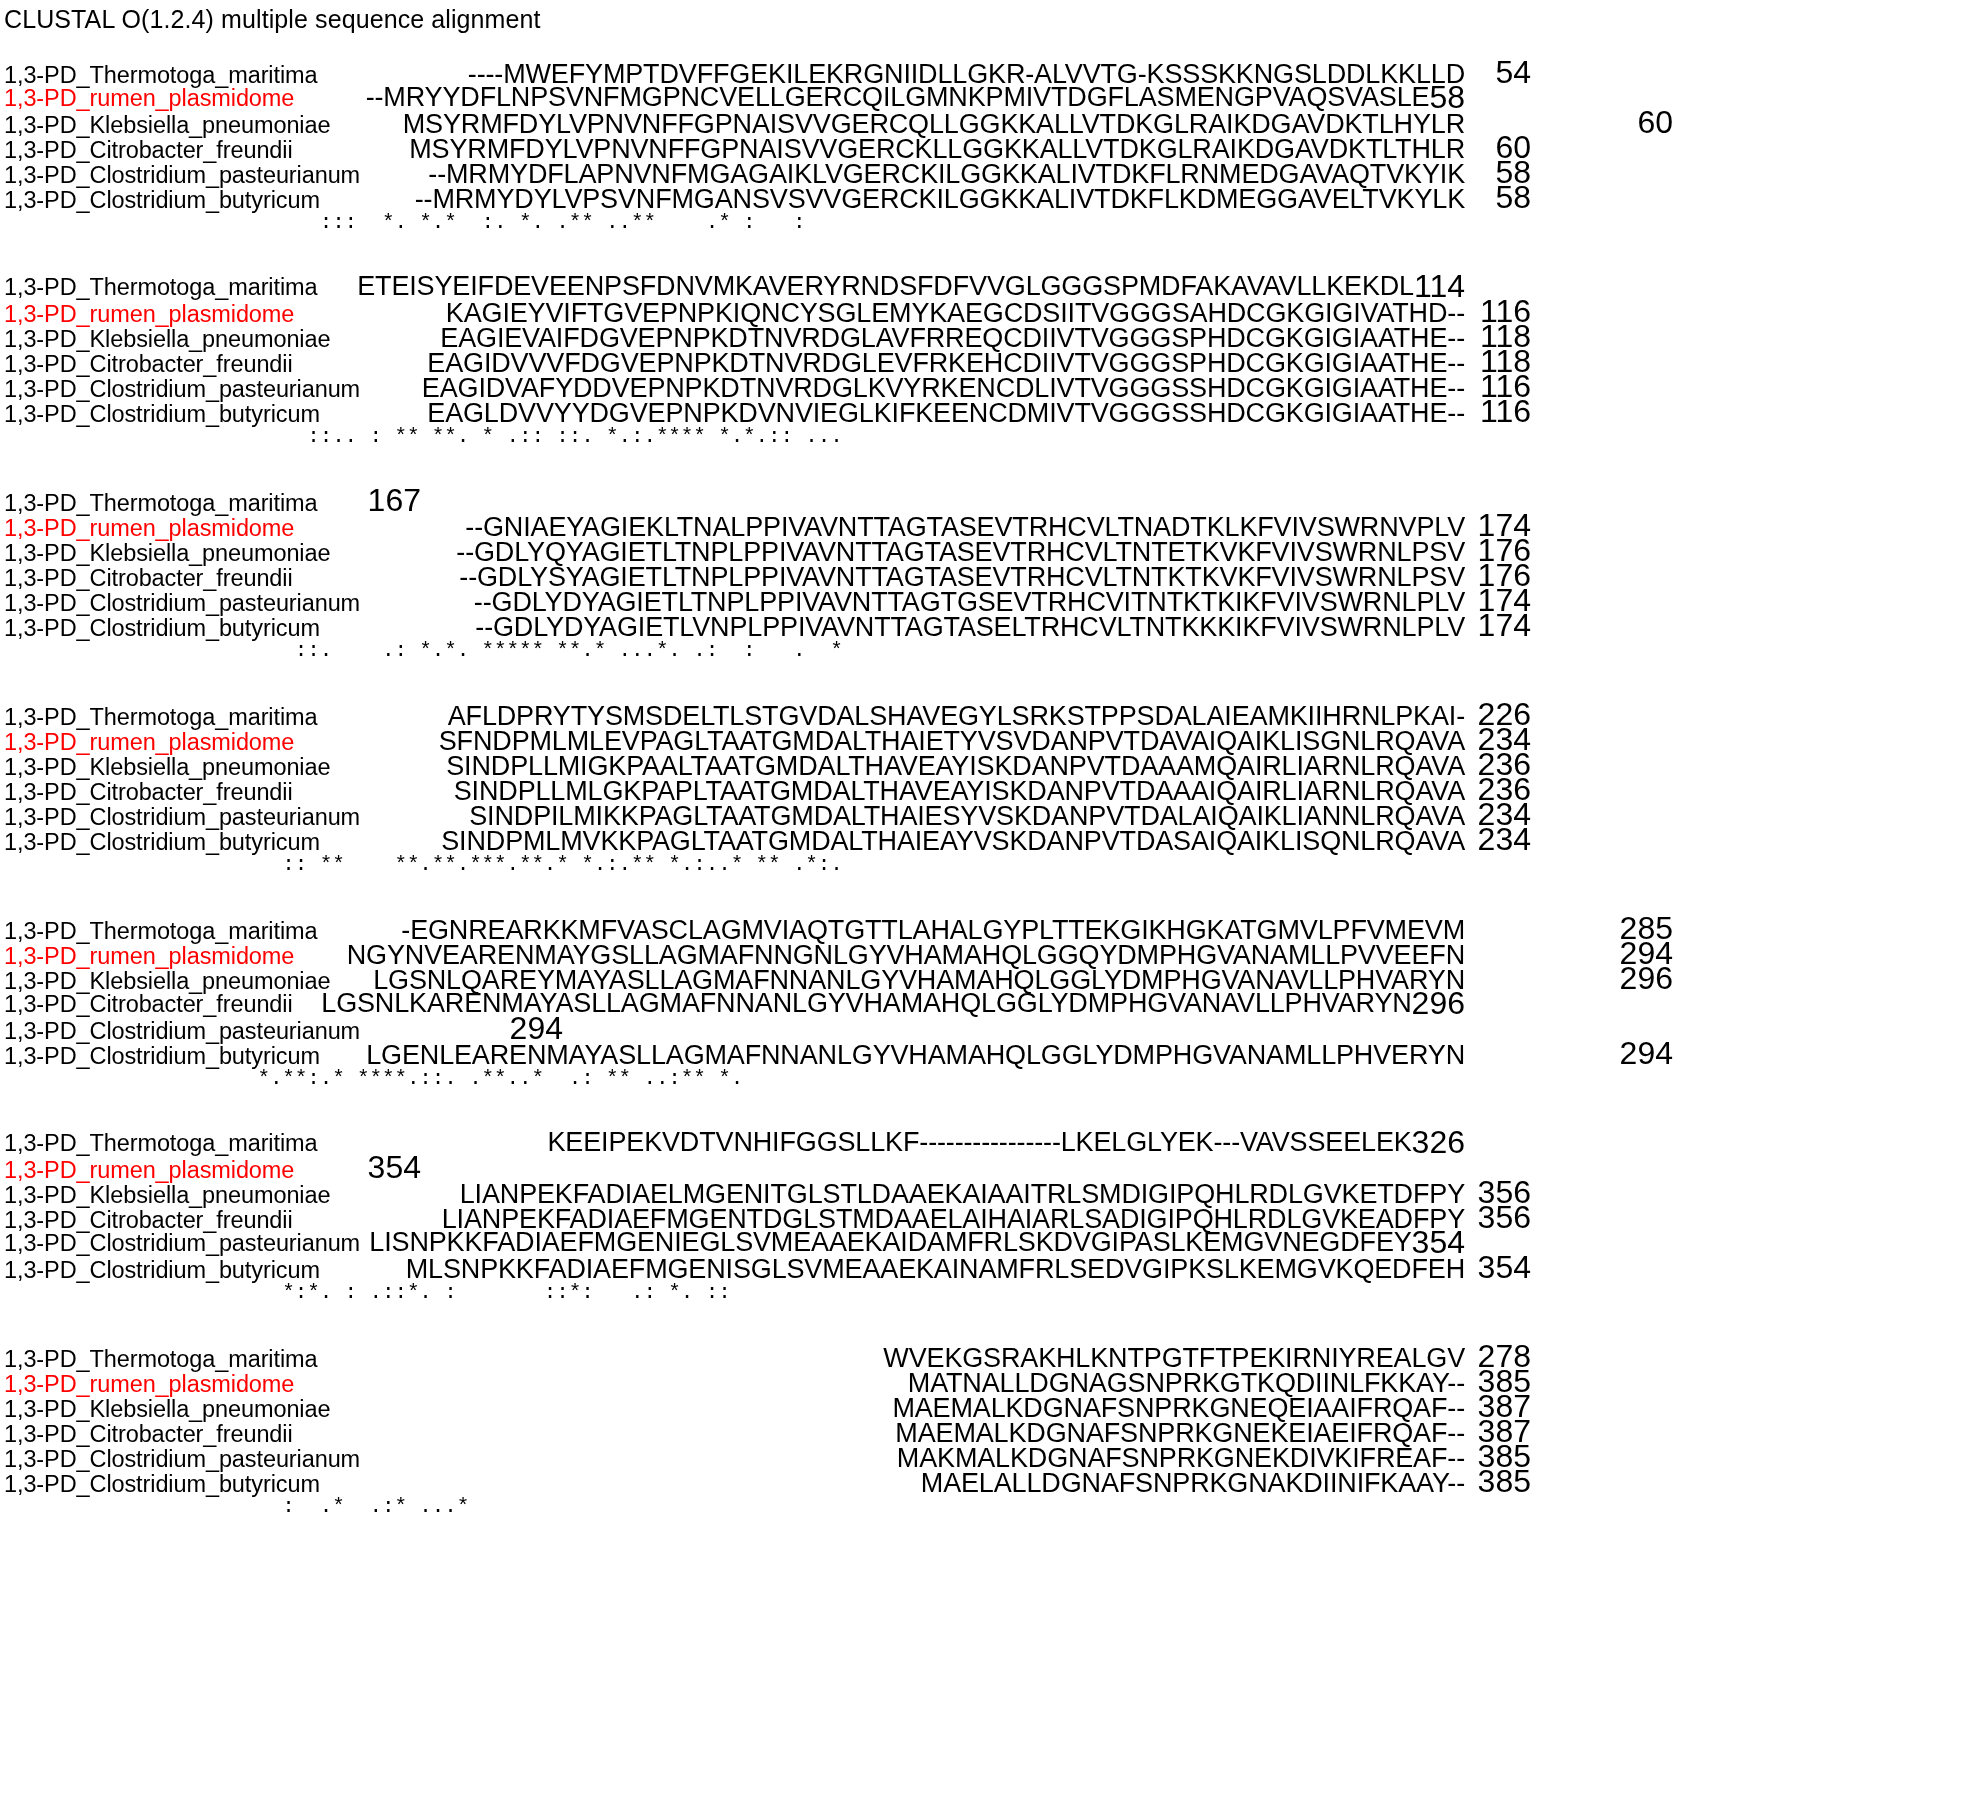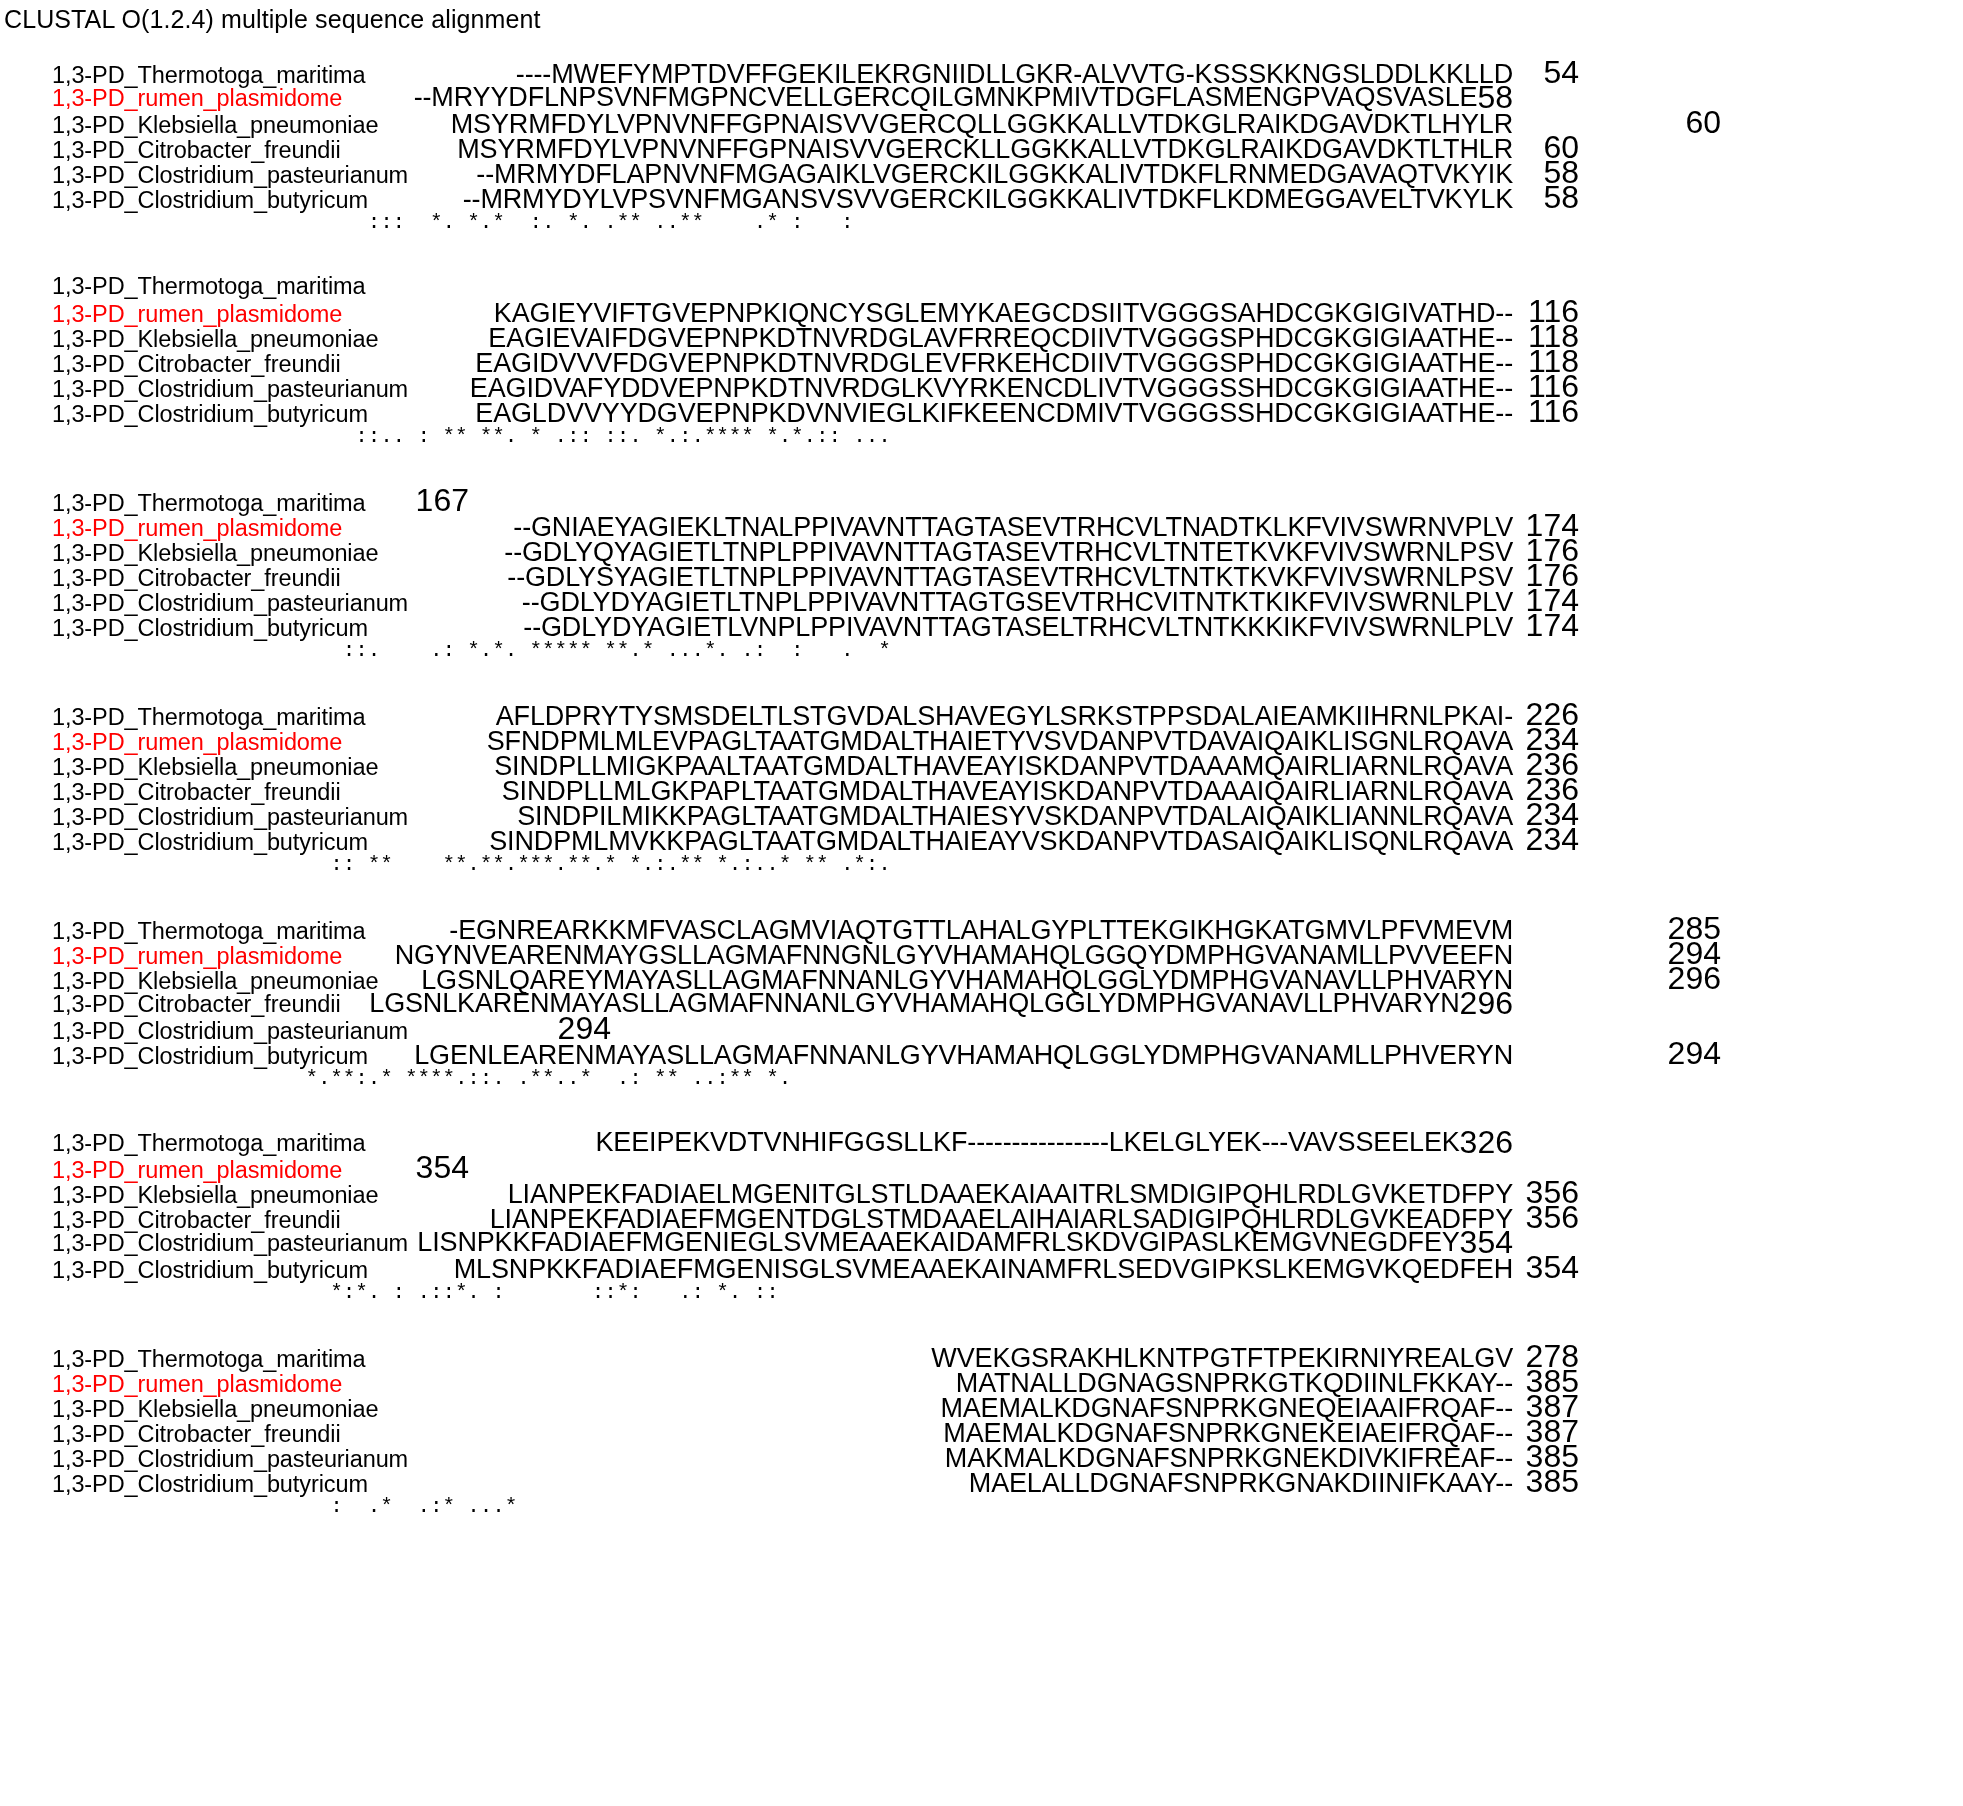--- a/index.html
+++ b/index.html
@@ -24,21 +24,20 @@
   }
   .header {
     font-size: 25px;
     line-height: 30px;
     padding: 4px 0 0 4px;
     letter-spacing: 0.1px;
     white-space: pre;
   }
   .blocks {
     margin-top: 26px;
-    margin-left: 48px;
   }
   .block {
     margin-bottom: 14px;
   }
   .aln-row {
     display: flex;
     align-items: baseline;
     height: 25px;
     white-space: pre;
   }
@@ -111,21 +110,21 @@
         <div class="aln-row"><span class="name">1,3-PD_Thermotoga_maritima</span><span class="seqwrap"><span class="seq">----MWEFYMPTDVFFGEKILEKRGNIIDLLGKR-ALVVTG-KSSSKKNGSLDDLKKLLD</span></span><span class="count">54</span></div>
         <div class="aln-row"><span class="name highlight" style="color: rgb(255, 0, 0);">1,3-PD_rumen_plasmidome</span><span class="seqwrap"><span class="seq">--MRYYDFLNPSVNFMGPNCVELLGERCQILGMNKPMIVTDGFLASMENGPVAQSVASLE</span><span class="count attached">58</span></span></div>
         <div class="aln-row"><span class="name">1,3-PD_Klebsiella_pneumoniae</span><span class="seqwrap"><span class="seq">MSYRMFDYLVPNVNFFGPNAISVVGERCQLLGGKKALLVTDKGLRAIKDGAVDKTLHYLR</span></span><span class="count far">60</span></div>
         <div class="aln-row"><span class="name">1,3-PD_Citrobacter_freundii</span><span class="seqwrap"><span class="seq">MSYRMFDYLVPNVNFFGPNAISVVGERCKLLGGKKALLVTDKGLRAIKDGAVDKTLTHLR</span></span><span class="count">60</span></div>
         <div class="aln-row"><span class="name">1,3-PD_Clostridium_pasteurianum</span><span class="seqwrap"><span class="seq">--MRMYDFLAPNVNFMGAGAIKLVGERCKILGGKKALIVTDKFLRNMEDGAVAQTVKYIK</span></span><span class="count">58</span></div>
         <div class="aln-row"><span class="name">1,3-PD_Clostridium_butyricum</span><span class="seqwrap"><span class="seq">--MRMYDYLVPSVNFMGANSVSVVGERCKILGGKKALIVTDKFLKDMEGGAVELTVKYLK</span></span><span class="count">58</span></div>
         <div class="conservation">      :::  *. *.*  :. *. .** ..**    .* :   :</div>
         <div class="spacer"></div>
       </div>
       <div class="block">
-        <div class="aln-row"><span class="name">1,3-PD_Thermotoga_maritima</span></div>
+        <div class="aln-row"><span class="name">1,3-PD_Thermotoga_maritima</span><span class="seqwrap"><span class="seq">ETEISYEIFDEVEENPSFDNVMKAVERYRNDSFDFVVGLGGGSPMDFAKAVAVLLKEKDL</span><span class="count attached">114</span></span></div>
         <div class="aln-row"><span class="name highlight" style="color: rgb(255, 0, 0);">1,3-PD_rumen_plasmidome</span><span class="seqwrap"><span class="seq">KAGIEYVIFTGVEPNPKIQNCYSGLEMYKAEGCDSIITVGGGSAHDCGKGIGIVATHD--</span></span><span class="count">116</span></div>
         <div class="aln-row"><span class="name">1,3-PD_Klebsiella_pneumoniae</span><span class="seqwrap"><span class="seq">EAGIEVAIFDGVEPNPKDTNVRDGLAVFRREQCDIIVTVGGGSPHDCGKGIGIAATHE--</span></span><span class="count">118</span></div>
         <div class="aln-row"><span class="name">1,3-PD_Citrobacter_freundii</span><span class="seqwrap"><span class="seq">EAGIDVVVFDGVEPNPKDTNVRDGLEVFRKEHCDIIVTVGGGSPHDCGKGIGIAATHE--</span></span><span class="count">118</span></div>
         <div class="aln-row"><span class="name">1,3-PD_Clostridium_pasteurianum</span><span class="seqwrap"><span class="seq">EAGIDVAFYDDVEPNPKDTNVRDGLKVYRKENCDLIVTVGGGSSHDCGKGIGIAATHE--</span></span><span class="count">116</span></div>
         <div class="aln-row"><span class="name">1,3-PD_Clostridium_butyricum</span><span class="seqwrap"><span class="seq">EAGLDVVYYDGVEPNPKDVNVIEGLKIFKEENCDMIVTVGGGSSHDCGKGIGIAATHE--</span></span><span class="count">116</span></div>
         <div class="conservation">     ::.. : ** **. * .:: ::. *.:.**** *.*.:: ...</div>
         <div class="spacer"></div>
       </div>
       <div class="block">
         <div class="aln-row"><span class="name">1,3-PD_Thermotoga_maritima</span><span class="count">167</span></div>

